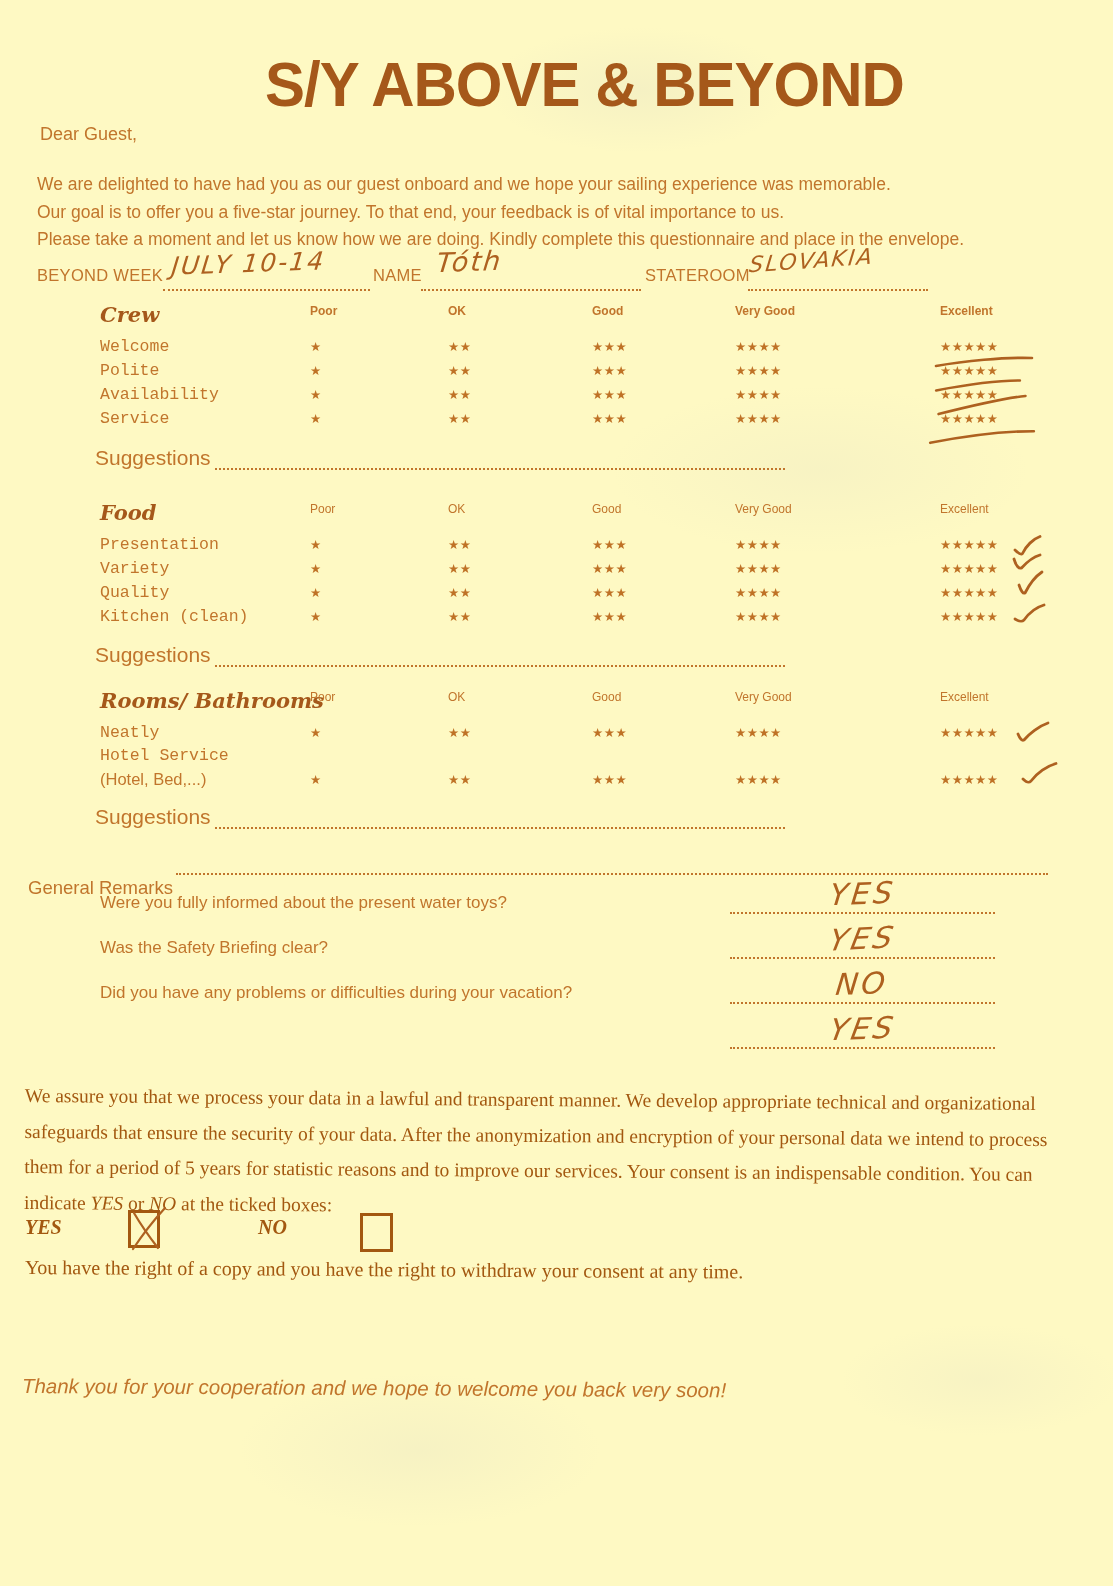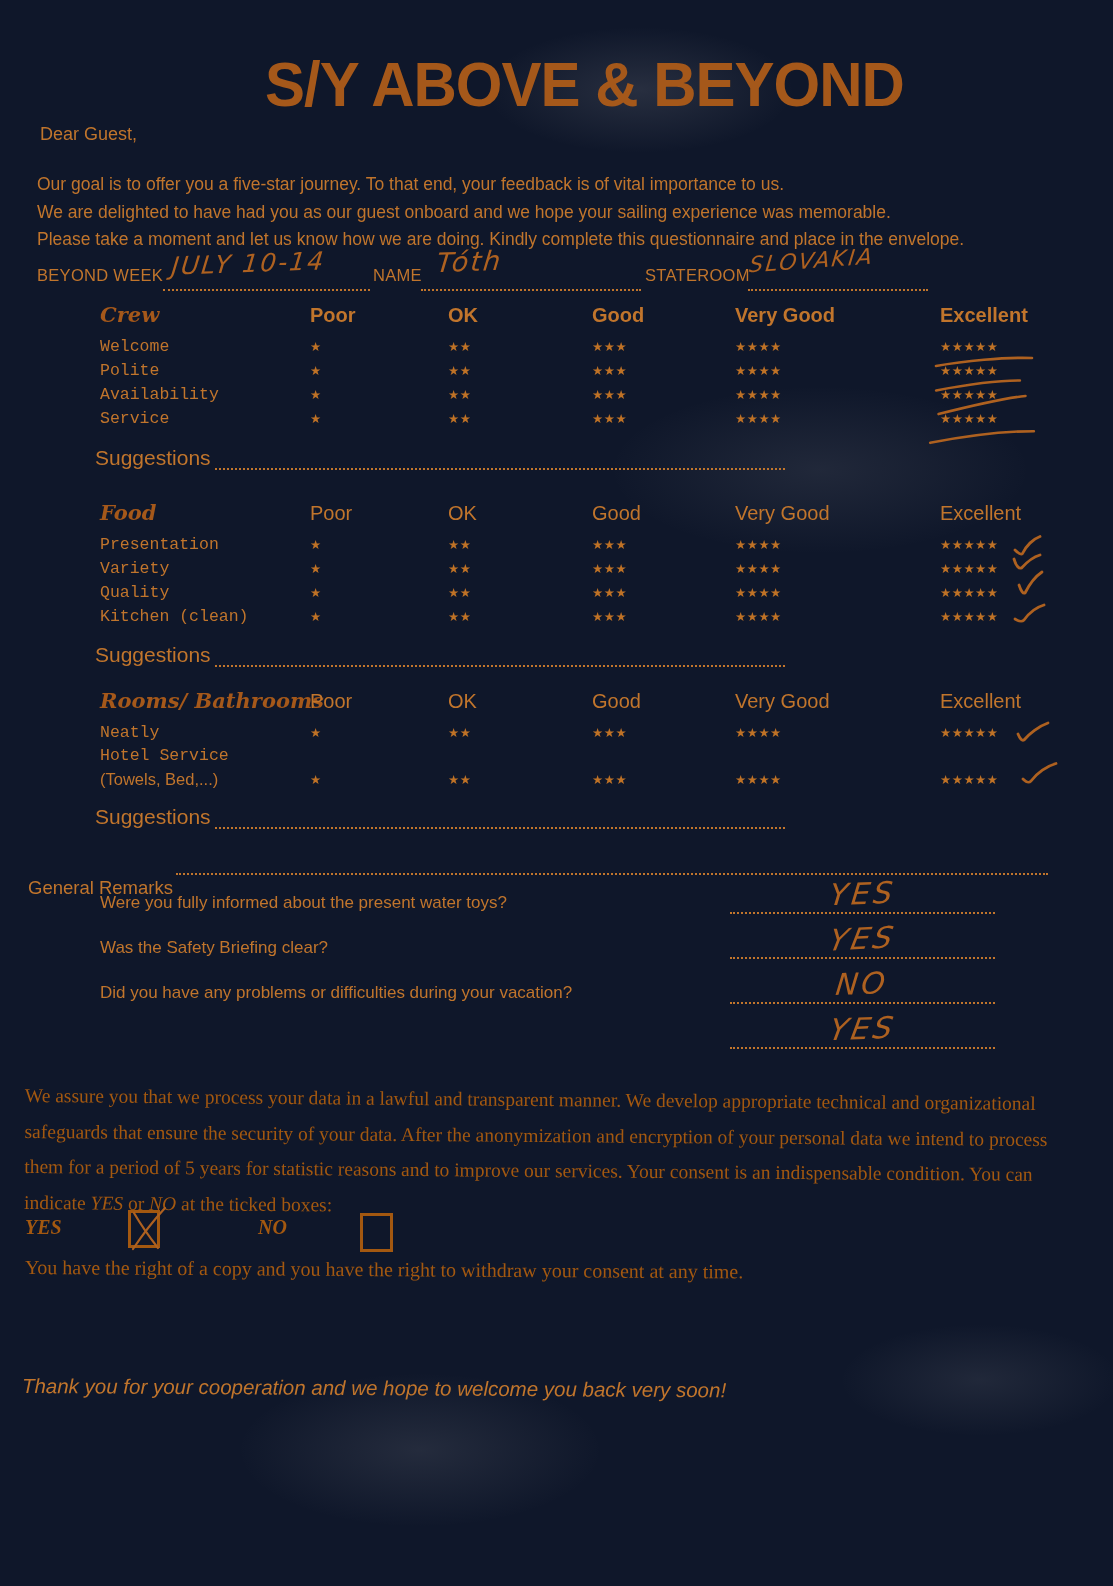--- a/index.html
+++ b/index.html
@@ -1,19 +1,19 @@
 <!DOCTYPE html>
 <html style="--title: #a5581a; --print: #c1752c; --hand: #ae6120; --serif: #a35810; --stars: #bf7226;"><head>
 <meta charset="utf-8">
 <style>
   * { box-sizing: border-box; }
   html,body { margin:0; padding:0; background:#e9e9e9; }
   .page {
     position:relative; width:1113px; height:1586px; margin:0 auto;
-    background:#0f172a; overflow:hidden;
+    background:#fef9c3; overflow:hidden;
     font-family:"Liberation Sans", sans-serif;
     color:var(--print);
   }
   
   .page::before {
     content:""; position:absolute; inset:0; pointer-events:none;
     background:
       radial-gradient(220px 90px at 640px 90px, rgba(190,190,195,.14), transparent 70%),
       radial-gradient(300px 120px at 820px 470px, rgba(190,190,195,.10), transparent 70%),
       radial-gradient(260px 110px at 420px 1450px, rgba(190,190,195,.12), transparent 70%),
@@ -43,21 +43,21 @@
   .hw-stateroom { position:absolute; left:750px; top:248px; font-size:22px; transform:skewX(-10deg) rotate(-4deg); }
 
   
   .rt { position:absolute; left:100px; width:1000px; }
   .rrow { display:grid; grid-template-columns:210px 138px 144px 143px 205px 150px; align-items:center; height:24px; }
   .rt .head { height:30px; align-items:start; }
   .sec-title {
     font-family:"DejaVu Serif", serif; font-style:italic; font-weight:bold;
     font-size:21px; color:var(--title); white-space:nowrap; line-height:22px;
   }
-  .col-h { font-size:20px; white-space:nowrap; }
+  .col-h { font-size:12px; white-space:nowrap; }
   .bold-h .col-h { font-weight:bold; }
   .rlabel { font-size:16.5px; white-space:nowrap;font-family:Liberation Mono, monospace; }
   .sub { font-size:16.5px; }
   .stars { font-size:12.5px; letter-spacing:.5px; color:var(--stars); white-space:nowrap; }
   .exc-cell { position:relative; overflow:visible; }
 
   .swoosh { position:absolute; left:-6px; top:15px; overflow:visible; }
   .swoosh path { stroke:var(--hand); stroke-width:2.6; fill:none; stroke-linecap:round; }
   .sw2 { transform:rotate(-2deg); top:14px; }
   .sw3 { top:9px; left:-4px; transform:rotate(-4deg); }
@@ -109,22 +109,22 @@
 </style>
 </head>
 <body>
 
 <div class="page">
 
   <div class="title">S/Y ABOVE &amp; BEYOND</div>
   <div class="salutation">Dear Guest,</div>
 
   <div class="intro">
+    <span>We are delighted to have had you as our guest onboard and we hope your sailing experience was memorable.</span>
     <span>Our goal is to offer you a five-star journey. To that end, your feedback is of vital importance to us.</span>
-    <span>We are delighted to have had you as our guest onboard and we hope your sailing experience was memorable.</span>
     <span>Please take a moment and let us know how we are doing. Kindly complete this questionnaire and place in the envelope.</span>
   </div>
 
   <div class="flabel" style="left:37px">BEYOND WEEK</div>
   <div class="fill" style="left:163px; width:207px"></div>
   <div class="hand hw-charter">JULY 10-14</div>
 
   <div class="flabel" style="left:373px">NAME</div>
   <div class="fill" style="left:421px; width:220px"></div>
   <div class="hand hw-name">Tóth</div>
@@ -286,21 +286,21 @@
         <span></span>
         <span></span>
         <span></span>
       <span class="stars exc-cell">
         <svg class="tick tk-room2" width="38" height="26" viewBox="0 0 38 26">
             <path d="M3 17 C 7 21 9 21 11 19 C 17 11 27 4 36 1.5"></path>
           </svg>
       </span>
     </div>
     <div class="rrow">
-      <span class="sub">(Towels, Bed,...)</span>
+      <span class="sub">(Hotel, Bed,...)</span>
       <span class="stars">★</span>
       <span class="stars">★★</span>
       <span class="stars">★★★</span>
       <span class="stars">★★★★</span>
       <span class="stars exc-cell"><span>★★★★★</span></span>
     </div>
   </div>
   <div class="sugg" style="top:805px">
     <span class="slabel">Suggestions</span>
     <span class="dots"></span>

